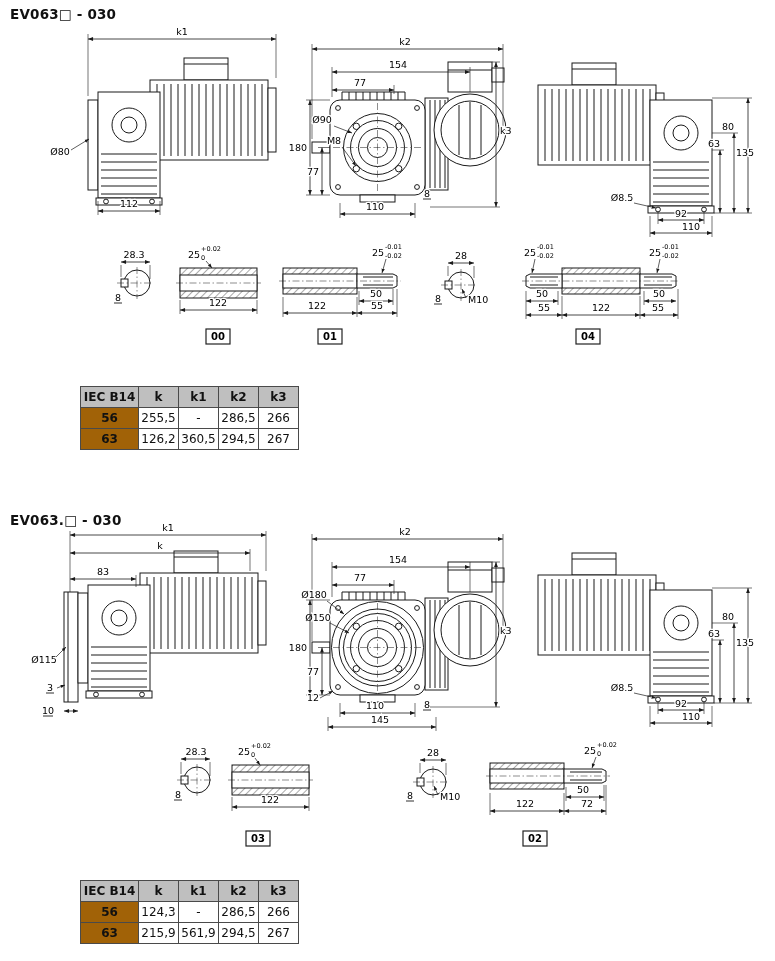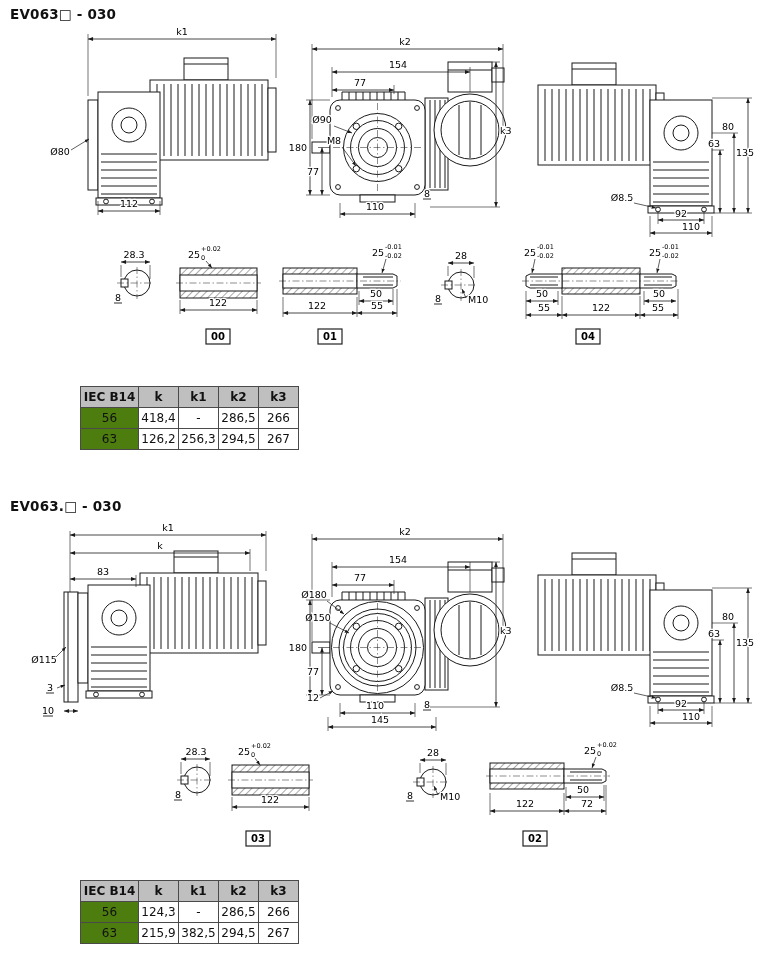--- a/index.html
+++ b/index.html
@@ -1,42 +1,42 @@
 <!DOCTYPE html>
 <html><head>
 <meta charset="utf-8">
 <style>
   * { margin:0; padding:0; box-sizing:border-box; }
   html,body { background:#fff; }
   .page { position:relative; width:775px; height:961px; background:#fff; overflow:hidden;
           font-family:"DejaVu Sans",sans-serif; }
   .title { position:absolute; left:10px; font:bold 13.5px "DejaVu Sans",sans-serif; color:#111; letter-spacing:0.2px; }
   #title1 { top:6px; }
-  #title2 { top:498px; }
+  #title2 { top:512px; }
   svg.canvas { position:absolute; left:0; top:0; }
   .ln   { stroke:#1a1a1a; stroke-width:1; fill:none; }
   .fill-w { fill:#fff; stroke:#1a1a1a; stroke-width:1; }
   .cl   { stroke:#1a1a1a; stroke-width:0.5; fill:none; stroke-dasharray:7 2.5 1.5 2.5; }
   .dim  { stroke:#1a1a1a; stroke-width:0.8; fill:none;
           marker-start:url(#as); marker-end:url(#ae); }
   .ext  { stroke:#1a1a1a; stroke-width:0.6; fill:none; }
   .ldr  { stroke:#1a1a1a; stroke-width:0.7; fill:none; marker-end:url(#ae); }
   .ul   { stroke:#1a1a1a; stroke-width:0.9; }
   .dimtxt { font:9.5px "DejaVu Sans",sans-serif; fill:#000;
             paint-order:stroke; stroke:#fff; stroke-width:2.5px; }
   .toltxt { font:6.5px "DejaVu Sans",sans-serif; fill:#000;
             paint-order:stroke; stroke:#fff; stroke-width:2px; }
   .tagtxt { font:bold 10px "DejaVu Sans",sans-serif; fill:#000; text-anchor:middle; }
   .tagbox { fill:#fff; stroke:#222; stroke-width:1.2; }
   table.dims { position:absolute; border-collapse:collapse; font:12px "DejaVu Sans",sans-serif; color:#111;
                background:#fff; }
   table.dims th, table.dims td { border:1px solid #4a4a4a; text-align:center; height:21px; width:40px; padding:0 2px; }
   table.dims th { background:#bfbfbf; font-weight:bold; }
   table.dims .c0 { width:58px; }
-  table.dims td.lbl { background:#4d7c0f; font-weight:normal; }
+  table.dims td.lbl { background:#a16207; font-weight:bold; }
   #t1 { left:80px; top:386px; }
   #t2 { left:80px; top:880px; }
 </style>
 </head>
 <body>
 
 <div class="page">
 
 <svg class="canvas" width="775" height="961" viewBox="0 0 775 961">
   <defs>
@@ -474,29 +474,29 @@
       <th class="c0">IEC B14</th>
       <th>k</th>
       <th>k1</th>
       <th>k2</th>
       <th>k3</th>
     </tr>
   </thead>
   <tbody>
     <tr>
       <td class="lbl">56</td>
-      <td>418,4</td>
+      <td>255,5</td>
       <td>-</td>
       <td>286,5</td>
       <td>266</td>
     </tr>
     <tr>
       <td class="lbl">63</td>
       <td>126,2</td>
-      <td>256,3</td>
+      <td>360,5</td>
       <td>294,5</td>
       <td>267</td>
     </tr>
   </tbody>
 </table>
 
 <table class="dims" id="t2">
   <thead>
     <tr>
       <th class="c0">IEC B14</th>
@@ -510,20 +510,20 @@
     <tr>
       <td class="lbl">56</td>
       <td>124,3</td>
       <td>-</td>
       <td>286,5</td>
       <td>266</td>
     </tr>
     <tr>
       <td class="lbl">63</td>
       <td>215,9</td>
-      <td>382,5</td>
+      <td>561,9</td>
       <td>294,5</td>
       <td>267</td>
     </tr>
   </tbody>
 </table>
 
 </div>
 
 </body></html>

